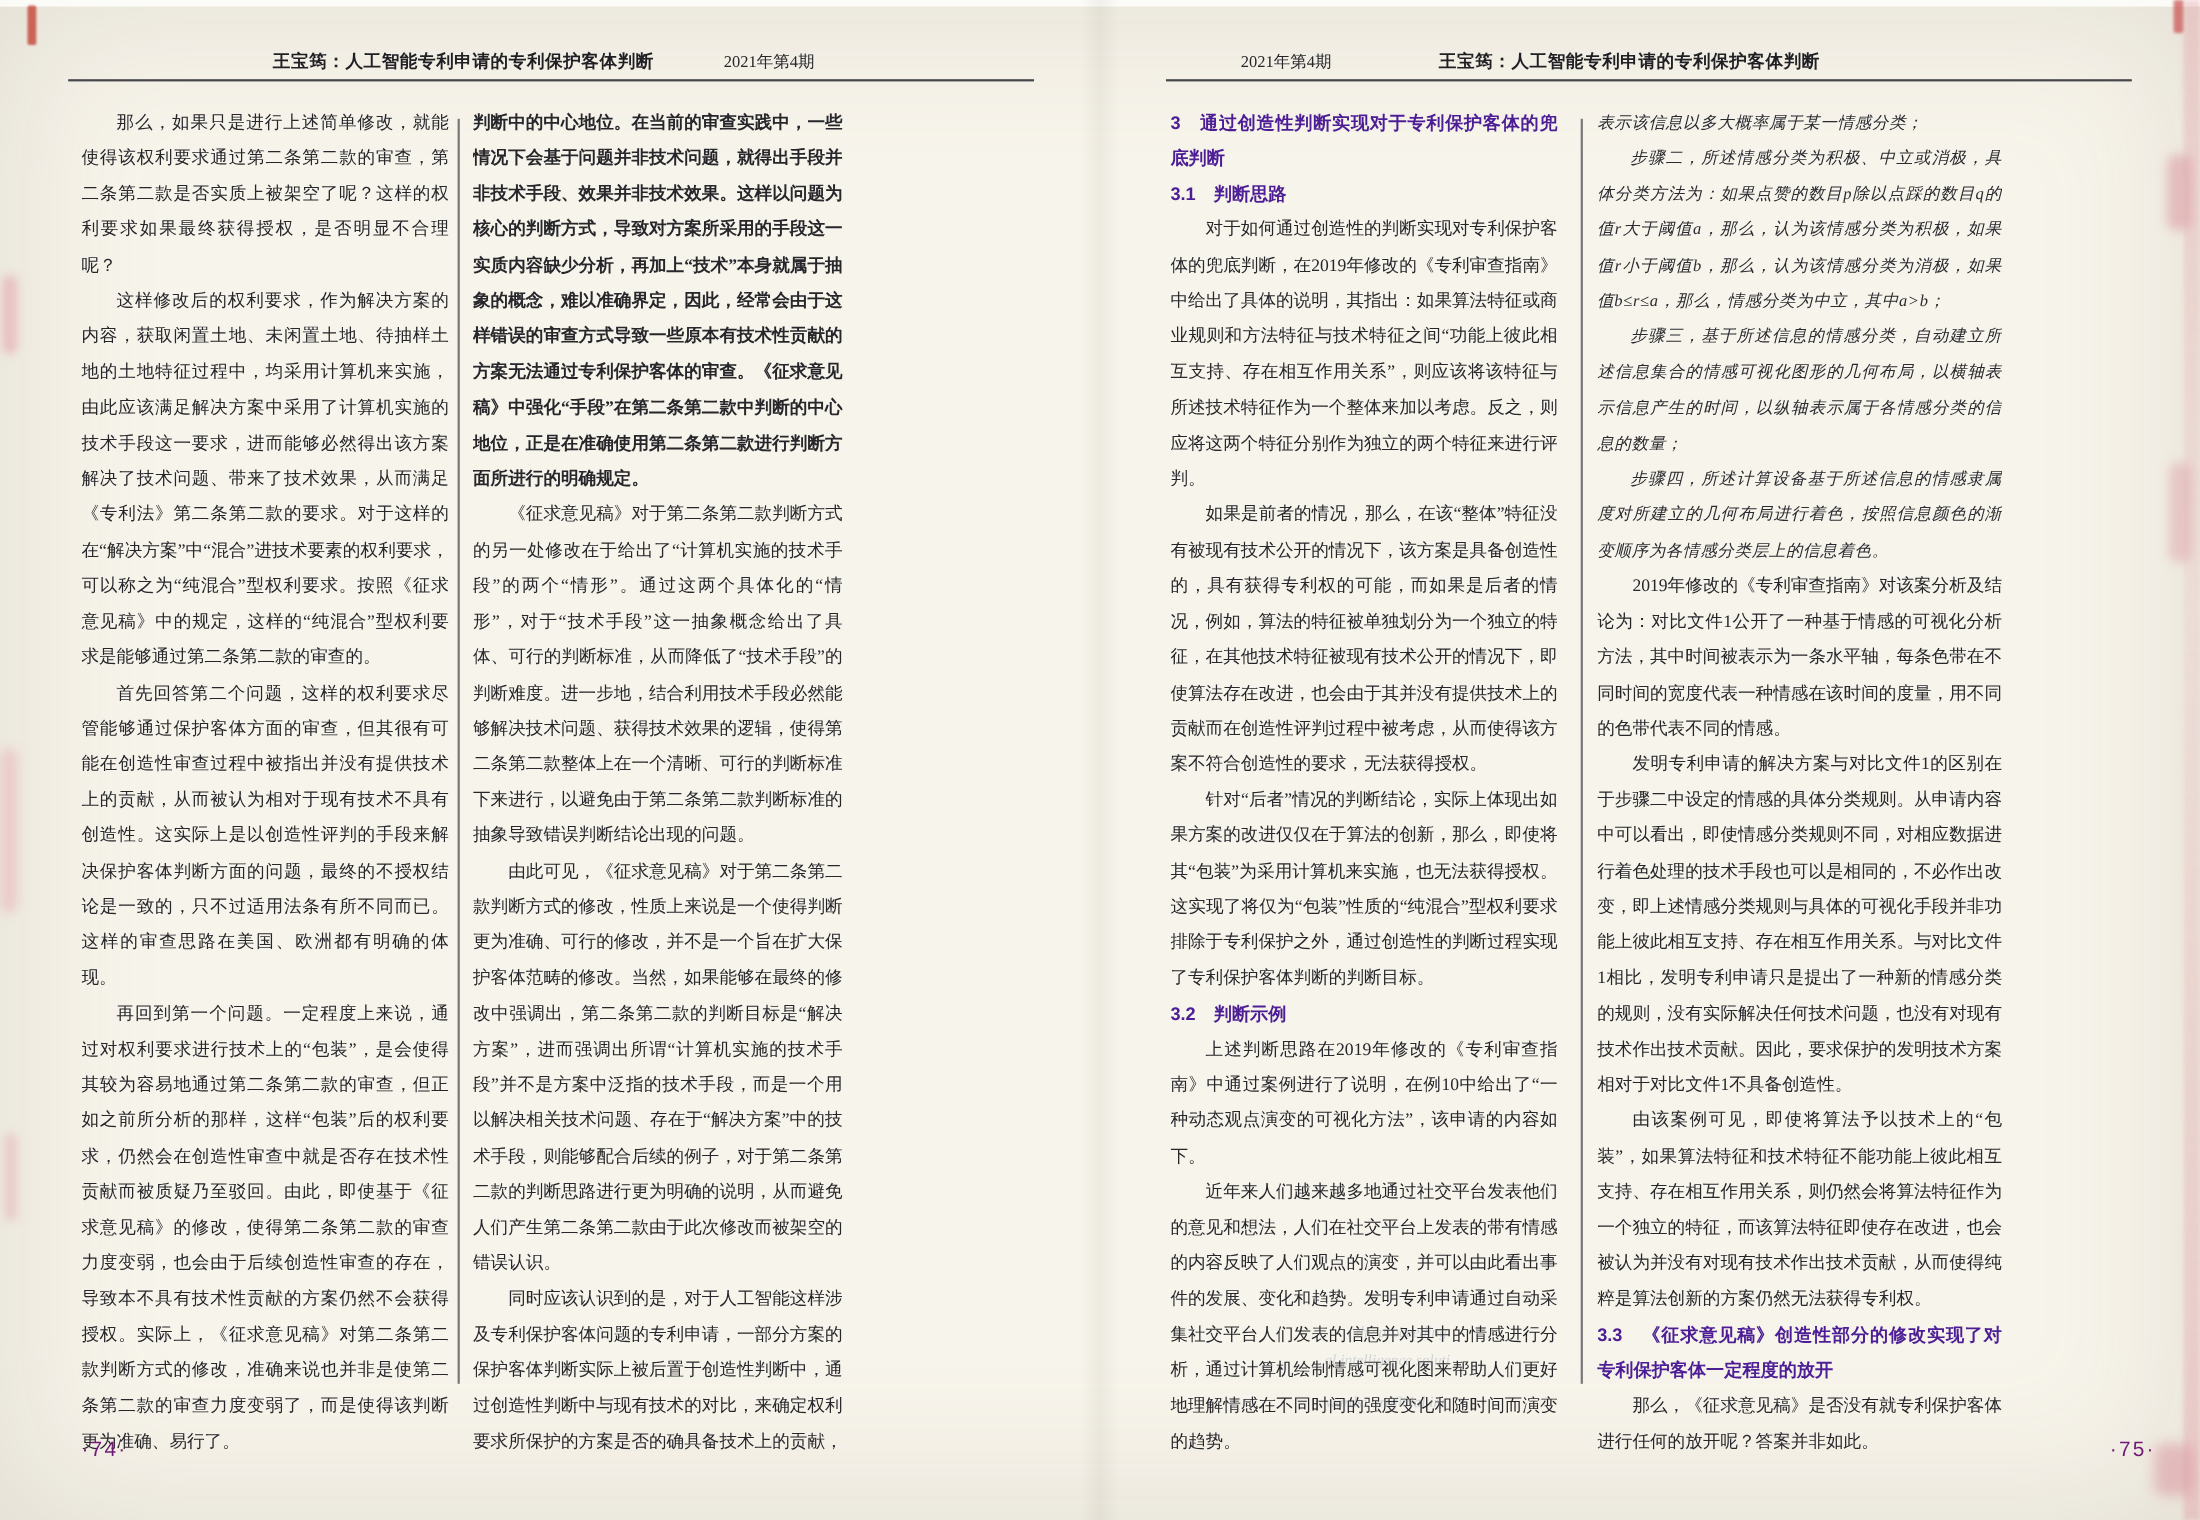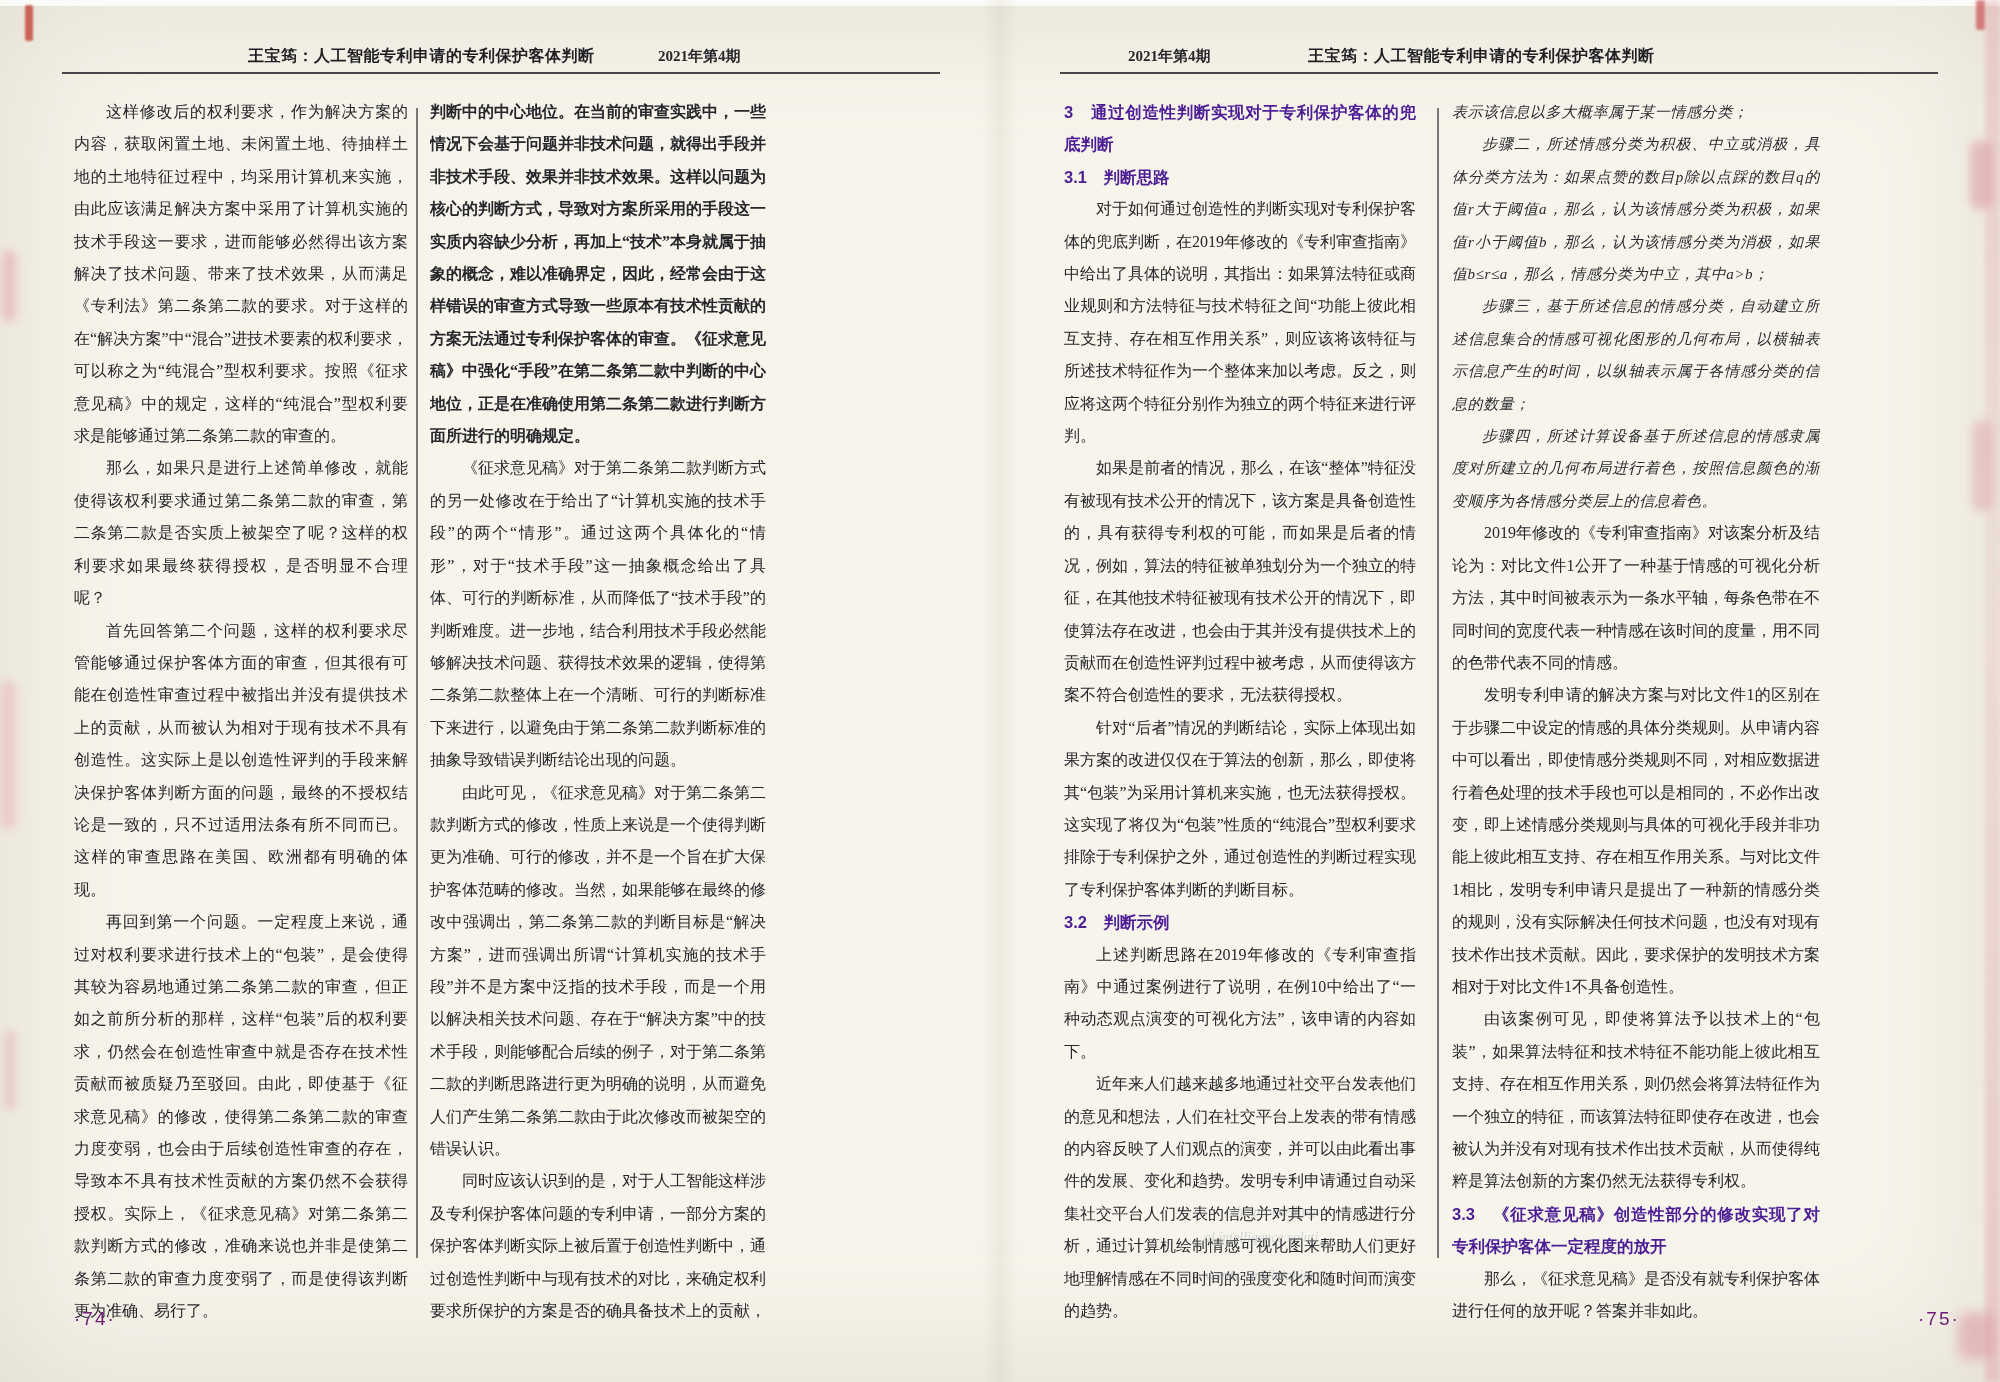--- a/index.html
+++ b/index.html
@@ -4,21 +4,21 @@
 <style>
   html,body { margin:0; padding:0; background:#d8d4c9; }
   .sheet {
     position:relative; width:2000px; height:1382px; overflow:hidden;
     background:#f7f4eb;
     box-shadow: inset 0 0 140px rgba(150,138,112,.22);
     font-family:"Liberation Serif","DejaVu Serif",serif;
     color:#26262b;
   }
   .hdr-title { position:absolute; top:46px; font-size:16px; font-weight:bold; letter-spacing:.5px; white-space:nowrap; color:#1f1f24; }
-  .hdr-issue { position:absolute; top:47px; font-size:15px; white-space:nowrap; color:#26262b;font-weight:bold; }
+  .hdr-issue { position:absolute; top:47px; font-size:15px; white-space:nowrap; color:#26262b; }
   .hrule { position:absolute; height:2px; background:#45454a; }
   .vrule { position:absolute; width:2px; background:rgba(70,70,75,.72); }
   .col { position:absolute; top:96px; height:1222px; overflow:hidden; font-size:16px; line-height:32.4px; text-align:justify; }
   .blk { margin:0; text-indent:2em; }
   .blk.cont { text-indent:0;font-weight:bold; }
   .blk.h1, .blk.h2 {
     font-family:"Liberation Sans","DejaVu Sans",sans-serif;
     font-weight:bold; text-indent:0; font-size:16.5px; color:#4c1d95;
   }
   .blk.claim, .blk.claim-cont {
@@ -46,22 +46,22 @@
 <body>
 
 <div class="sheet">
 
   <div>
     <span class="hdr-title" style="left:248px;">王宝筠：人工智能专利申请的专利保护客体判断</span>
     <span class="hdr-issue" style="left:658px;">2021年第4期</span>
     <div class="hrule" style="left:62px; top:72px; width:878px;"></div>
 
     <div class="col" style="left:74px; width:334px;">
+        <p class="blk body">那么，如果只是进行上述简单修改，就能使得该权利要求通过第二条第二款的审查，第二条第二款是否实质上被架空了呢？这样的权利要求如果最终获得授权，是否明显不合理呢？</p>
         <p class="blk body">这样修改后的权利要求，作为解决方案的内容，获取闲置土地、未闲置土地、待抽样土地的土地特征过程中，均采用计算机来实施，由此应该满足解决方案中采用了计算机实施的技术手段这一要求，进而能够必然得出该方案解决了技术问题、带来了技术效果，从而满足《专利法》第二条第二款的要求。对于这样的在“解决方案”中“混合”进技术要素的权利要求，可以称之为“纯混合”型权利要求。按照《征求意见稿》中的规定，这样的“纯混合”型权利要求是能够通过第二条第二款的审查的。</p>
-        <p class="blk body">那么，如果只是进行上述简单修改，就能使得该权利要求通过第二条第二款的审查，第二条第二款是否实质上被架空了呢？这样的权利要求如果最终获得授权，是否明显不合理呢？</p>
         <p class="blk body">首先回答第二个问题，这样的权利要求尽管能够通过保护客体方面的审查，但其很有可能在创造性审查过程中被指出并没有提供技术上的贡献，从而被认为相对于现有技术不具有创造性。这实际上是以创造性评判的手段来解决保护客体判断方面的问题，最终的不授权结论是一致的，只不过适用法条有所不同而已。这样的审查思路在美国、欧洲都有明确的体现。</p>
         <p class="blk body">再回到第一个问题。一定程度上来说，通过对权利要求进行技术上的“包装”，是会使得其较为容易地通过第二条第二款的审查，但正如之前所分析的那样，这样“包装”后的权利要求，仍然会在创造性审查中就是否存在技术性贡献而被质疑乃至驳回。由此，即使基于《征求意见稿》的修改，使得第二条第二款的审查力度变弱，也会由于后续创造性审查的存在，导致本不具有技术性贡献的方案仍然不会获得授权。实际上，《征求意见稿》对第二条第二款判断方式的修改，准确来说也并非是使第二条第二款的审查力度变弱了，而是使得该判断更为准确、易行了。</p>
       </div>
 
     <div class="vrule" style="left:416px; top:108px; height:1150px;"></div>
 
     <div class="col" style="left:430px; width:336px;">
         <p class="blk cont">判断中的中心地位。在当前的审查实践中，一些情况下会基于问题并非技术问题，就得出手段并非技术手段、效果并非技术效果。这样以问题为核心的判断方式，导致对方案所采用的手段这一实质内容缺少分析，再加上“技术”本身就属于抽象的概念，难以准确界定，因此，经常会由于这样错误的审查方式导致一些原本有技术性贡献的方案无法通过专利保护客体的审查。《征求意见稿》中强化“手段”在第二条第二款中判断的中心地位，正是在准确使用第二条第二款进行判断方面所进行的明确规定。</p>
         <p class="blk body">《征求意见稿》对于第二条第二款判断方式的另一处修改在于给出了“计算机实施的技术手段”的两个“情形”。通过这两个具体化的“情形”，对于“技术手段”这一抽象概念给出了具体、可行的判断标准，从而降低了“技术手段”的判断难度。进一步地，结合利用技术手段必然能够解决技术问题、获得技术效果的逻辑，使得第二条第二款整体上在一个清晰、可行的判断标准下来进行，以避免由于第二条第二款判断标准的抽象导致错误判断结论出现的问题。</p>
         <p class="blk body">由此可见，《征求意见稿》对于第二条第二款判断方式的修改，性质上来说是一个使得判断更为准确、可行的修改，并不是一个旨在扩大保护客体范畴的修改。当然，如果能够在最终的修改中强调出，第二条第二款的判断目标是“解决方案”，进而强调出所谓“计算机实施的技术手段”并不是方案中泛指的技术手段，而是一个用以解决相关技术问题、存在于“解决方案”中的技术手段，则能够配合后续的例子，对于第二条第二款的判断思路进行更为明确的说明，从而避免人们产生第二条第二款由于此次修改而被架空的错误认识。</p>

